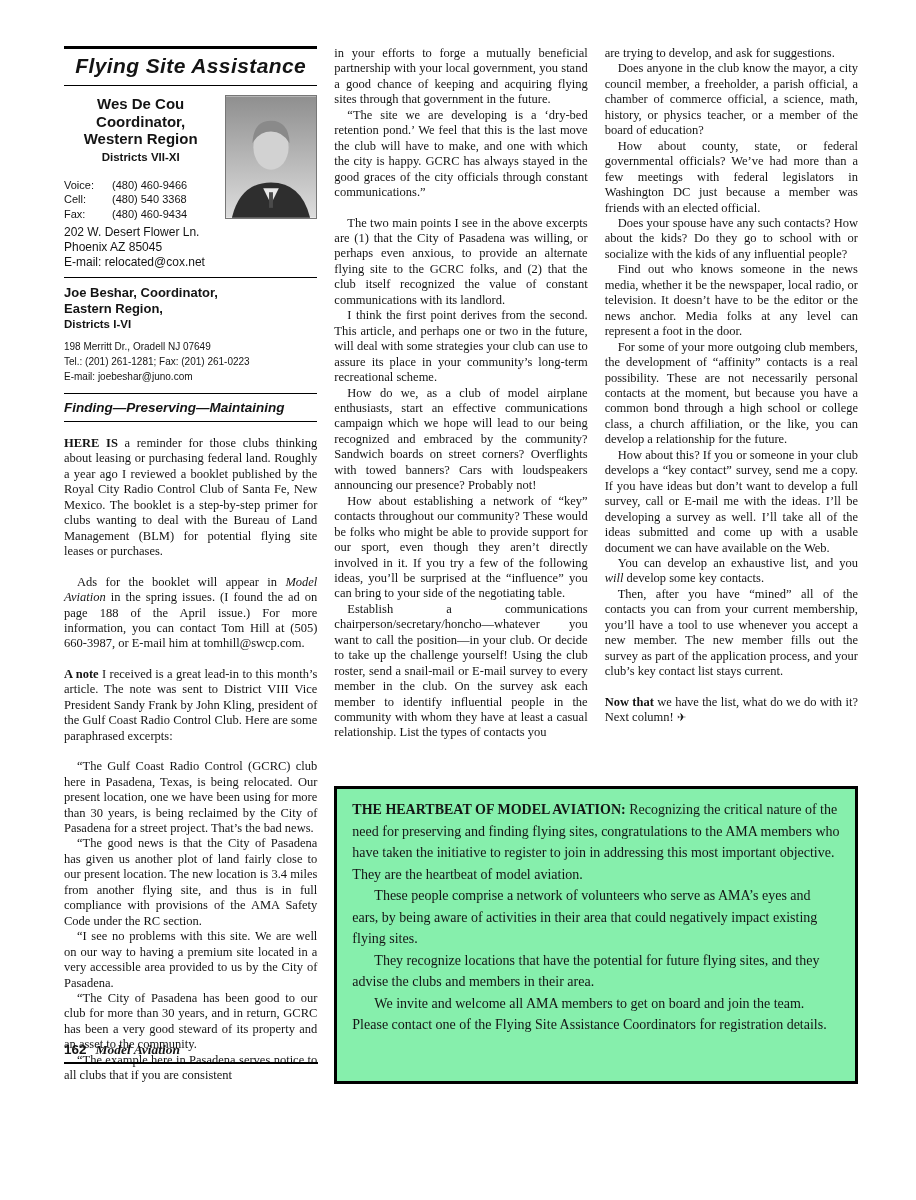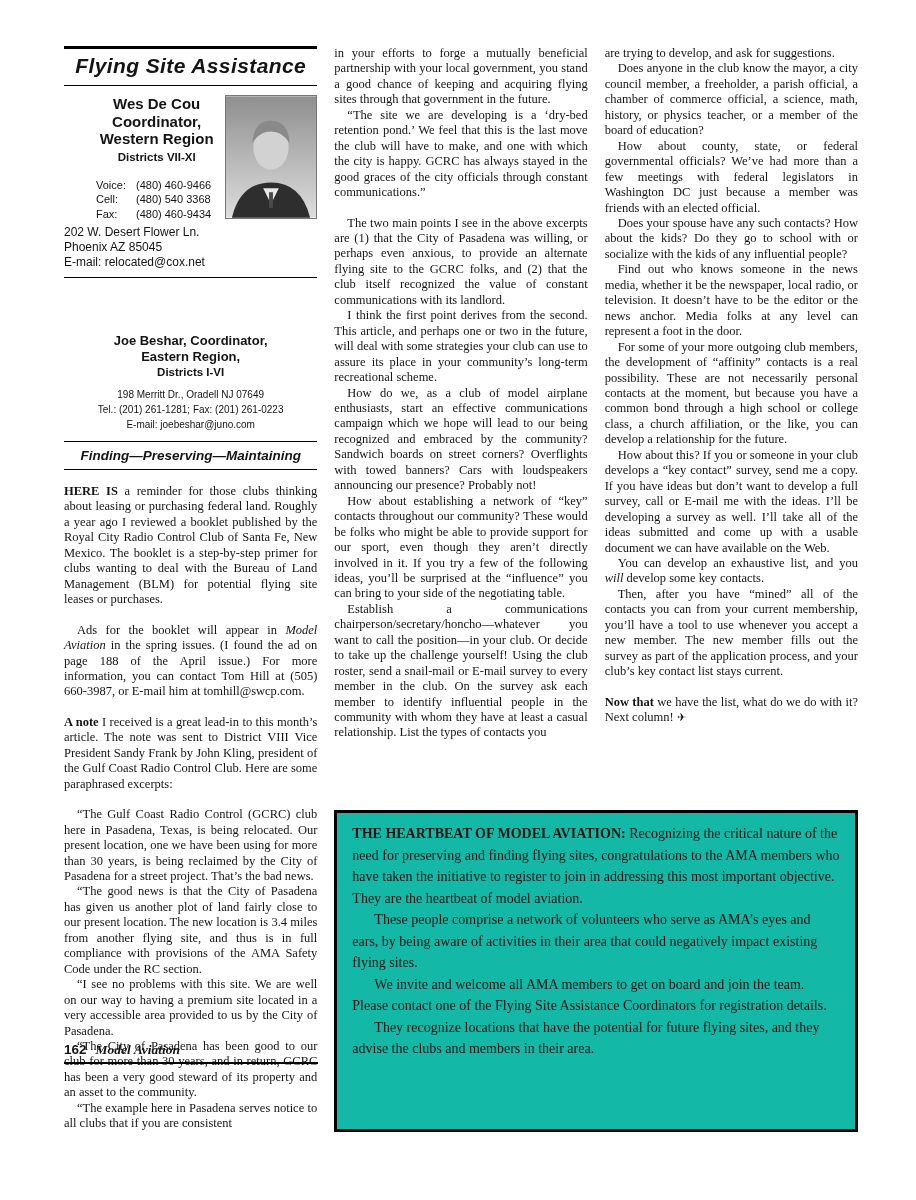--- a/index.html
+++ b/index.html
@@ -17,39 +17,39 @@
   .para.ind{text-indent:13px;}
   .para.gap{margin-top:15px;}
   .endmark{font-size:11px;}
 
   
   .sidebar{font-family:"Liberation Sans",sans-serif;margin-bottom:14px;}
   .rule-thick{height:3px;background:#000;}
   .rule-thin{height:1px;background:#000;}
   .sb-title{margin:0;font-size:21px;font-weight:bold;font-style:italic;text-align:center;
             padding:5px 0 7px;letter-spacing:.4px;}
-  .west{display:flex;gap:8px;padding:9px 0 2px;margin-left:32px;}
+  .west{display:flex;gap:8px;padding:9px 0 2px;}
   .west-left{flex:1;min-width:0;}
   .west-name{font-weight:bold;font-size:15px;line-height:17.5px;text-align:center;}
   .districts{font-weight:bold;font-size:11.5px;text-align:center;margin-top:3px;}
   .phones{margin-top:15px;font-size:11px;line-height:14.5px;}
-  .phone-row{display:flex;}
+  .phone-row{display:flex;gap:8px;}
   .phone-label{width:40px;flex:none;}
   .photo{width:92px;height:124px;flex:none;border:1px solid #777;box-sizing:border-box;}
   .photo svg{display:block;}
   .addr{font-size:12px;line-height:15px;padding:2px 0 7px;}
-  .east{text-align:center;padding:7px 0 9px;margin-top:48px;}
+  .east{text-align:left;padding:7px 0 9px;}
   .east-bold{font-weight:bold;font-size:13px;line-height:15.5px;}
   .east-districts{font-weight:bold;font-size:11.5px;margin-top:2px;}
   .east-lines{font-size:10px;line-height:15px;margin-top:9px;}
-  .tagline{font-weight:bold;font-style:italic;font-size:13.5px;text-align:center;padding:6px 0;}
+  .tagline{font-weight:bold;font-style:italic;font-size:13.5px;text-align:left;padding:6px 0;}
 
   
   .callout{grid-column:2 / 4;grid-row:2;margin-top:12px;border:3px solid #000;
-           background:#14b8a6;padding:10px 15px 12px;font-size:14px;line-height:21.5px;
+           background:#86efac;padding:10px 15px 12px;font-size:14px;line-height:21.5px;
            text-align:left;}
   .callout .para.ind{text-indent:22px;}
 
   
   .footer{position:absolute;left:64px;bottom:16px;width:254px;border-bottom:2px solid #000;
           padding-bottom:4px;font-size:13.5px;}
   .pn{font-family:"Liberation Sans",sans-serif;font-weight:bold;margin-right:9px;}
   .mag{font-weight:bold;font-style:italic;}
 </style>
 </head>
@@ -164,21 +164,21 @@
           <p class="para ind"><span>How about this? If you or someone in your club develops a “key contact” survey, send me a copy. If you have ideas but don’t want to develop a full survey, call or E-mail me with the ideas. I’ll be developing a survey as well. I’ll take all of the ideas submitted and come up with a usable document we can have available on the Web.</span></p>
           <p class="para ind"><span>You can develop an exhaustive list, and you </span><span style="font-style: italic;">will</span><span> develop some key contacts.</span></p>
           <p class="para ind"><span>Then, after you have “mined” all of the contacts you can from your current membership, you’ll have a tool to use whenever you accept a new member. The new member fills out the survey as part of the application process, and your club’s key contact list stays current.</span></p>
           <p class="para gap"><span style="font-weight: bold;">Now that</span><span> we have the list, what do we do with it? Next column! </span><span class="endmark">✈</span></p>
         </div>
     </div>
 
     <div class="callout">
         <p class="para"><span style="font-weight: bold;">THE HEARTBEAT OF MODEL AVIATION:</span><span> Recognizing the critical nature of the need for preserving and finding flying sites, congratulations to the AMA members who have taken the initiative to register to join in addressing this most important objective. They are the heartbeat of model aviation.</span></p>
         <p class="para ind"><span>These people comprise a network of volunteers who serve as AMA’s eyes and ears, by being aware of activities in their area that could negatively impact existing flying sites.</span></p>
+        <p class="para ind"><span>They recognize locations that have the potential for future flying sites, and they advise the clubs and members in their area.</span></p>
         <p class="para ind"><span>We invite and welcome all AMA members to get on board and join the team. Please contact one of the Flying Site Assistance Coordinators for registration details.</span></p>
-        <p class="para ind"><span>They recognize locations that have the potential for future flying sites, and they advise the clubs and members in their area.</span></p>
       </div>
   </div>
 
   <div class="footer">
     <span class="pn">162</span><span class="mag">Model Aviation</span>
   </div>
 </div>
 
 </body></html>

